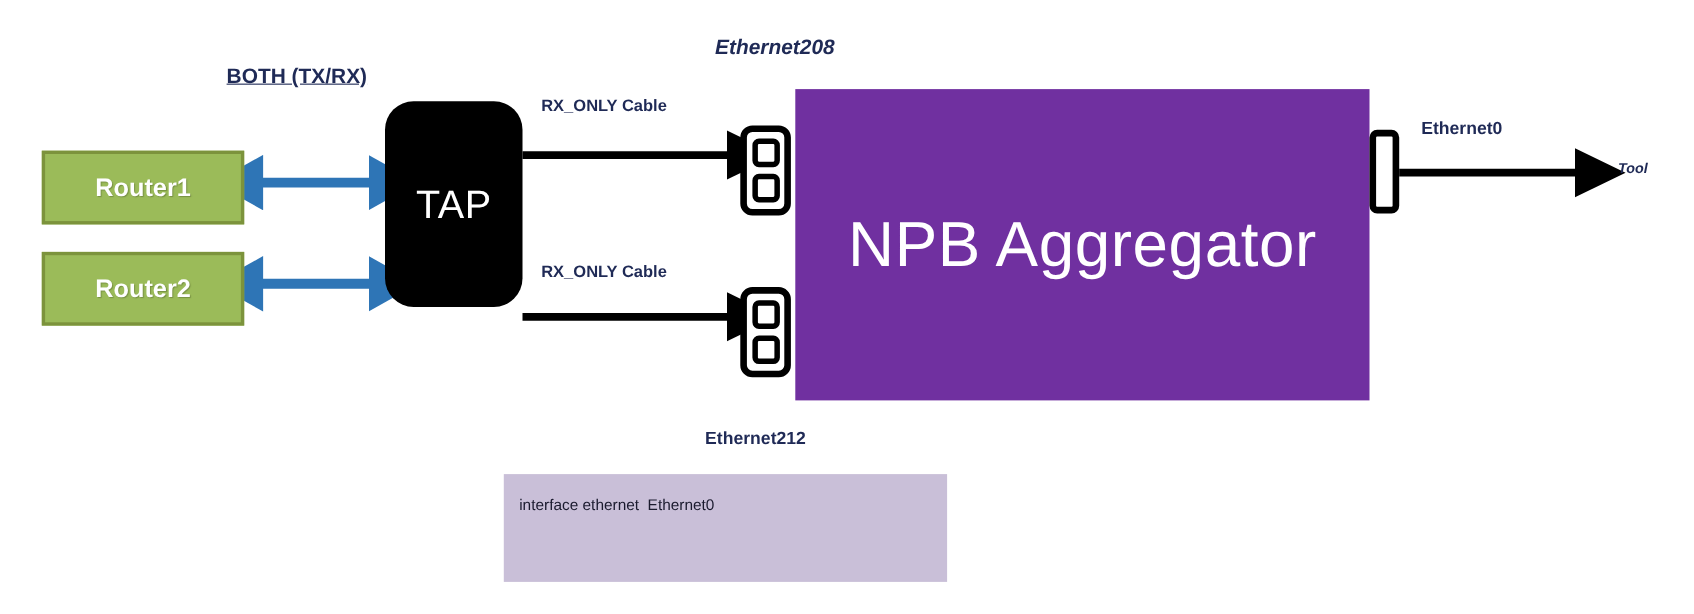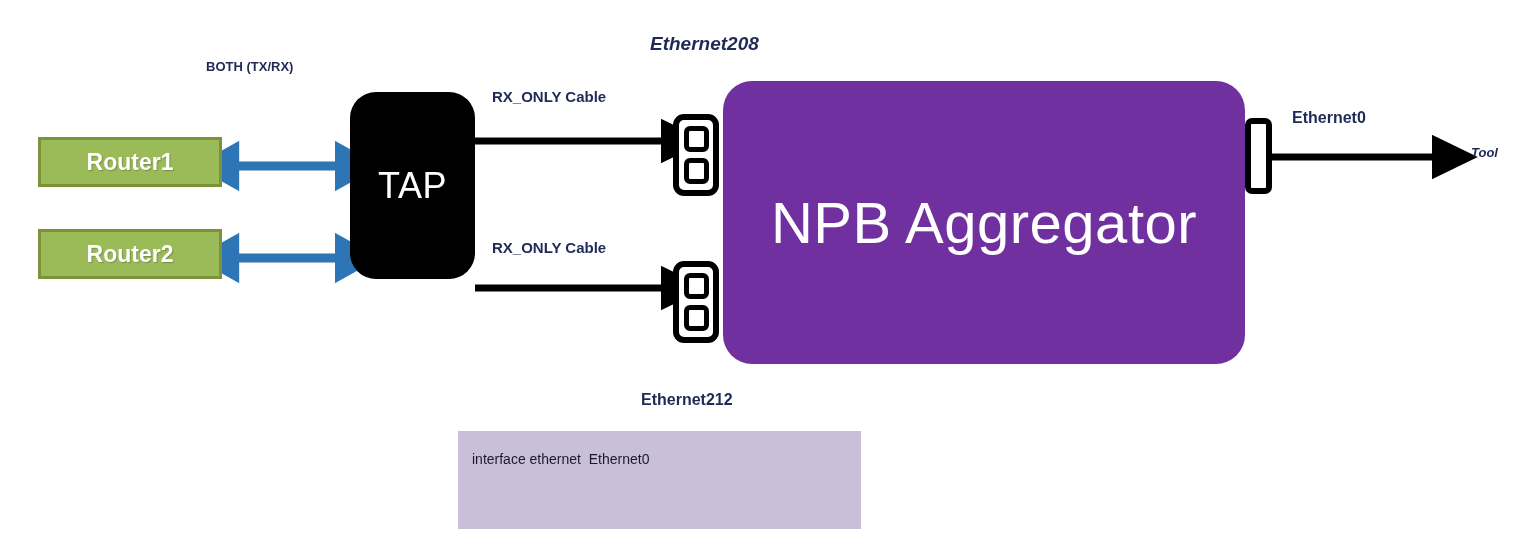--- a/index.html
+++ b/index.html
@@ -17,32 +17,32 @@
     background: #ffffff;
     overflow: hidden;
   }
   .label {
     position: absolute;
     color: #1F2A56;
     font-weight: bold;
     white-space: pre;
     line-height: 1;
   }
-  .lbl-both        { left: 206px; top: 60px;  font-size: 13px; }
+  .lbl-both        { left: 206px; top: 60px;  font-size: 19px; text-decoration: underline; }
   .lbl-rx-top      { left: 492px; top: 89px;  font-size: 15px; }
   .lbl-rx-bottom   { left: 492px; top: 240px; font-size: 15px; }
   .lbl-eth208      { left: 650px; top: 34px;  font-size: 19px; font-style: italic; }
   .lbl-eth212      { left: 641px; top: 392px; font-size: 16px; }
   .lbl-eth0        { left: 1292px; top: 110px; font-size: 16px; }
   .lbl-tool        { left: 1471px; top: 146px; font-size: 13px; font-style: italic; }
 
   .router-box {
     position: absolute;
     width: 184px;
-    height: 50px;
+    height: 67px;
     background: #9BBB59;
     border: 3px solid #7C933C;
     box-sizing: border-box;
     display: flex;
     align-items: center;
     justify-content: center;
   }
   .router-box .router-label {
     color: #FFFFFF;
     font-size: 23px;
@@ -74,21 +74,20 @@
   .npb-box {
     position: absolute;
     left: 723px;
     top: 81px;
     width: 522px;
     height: 283px;
     background: #7030A0;
     display: flex;
     align-items: center;
     justify-content: center;
-    border-radius: 29px;
   }
   .npb-box .npb-label {
     color: #FFFFFF;
     font-size: 58px;
     font-weight: normal;
     letter-spacing: 0.5px;
   }
 
   .port-dual {
     position: absolute;

